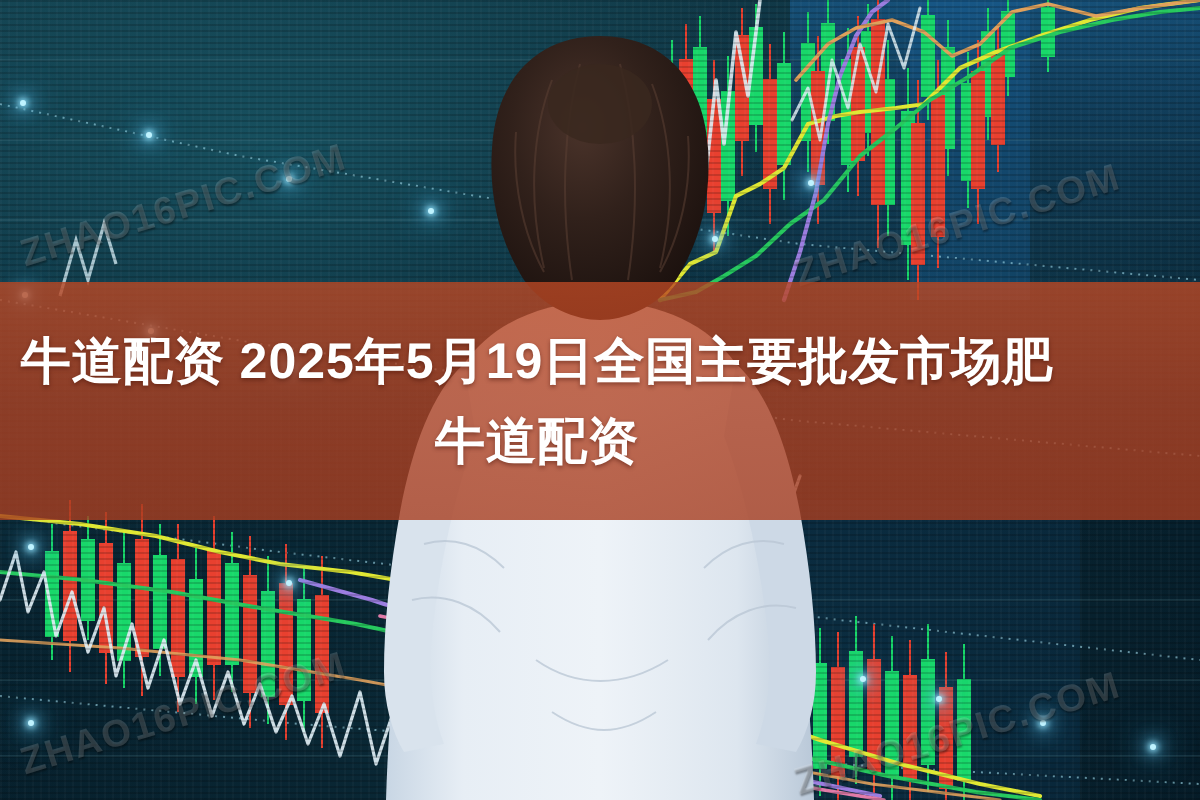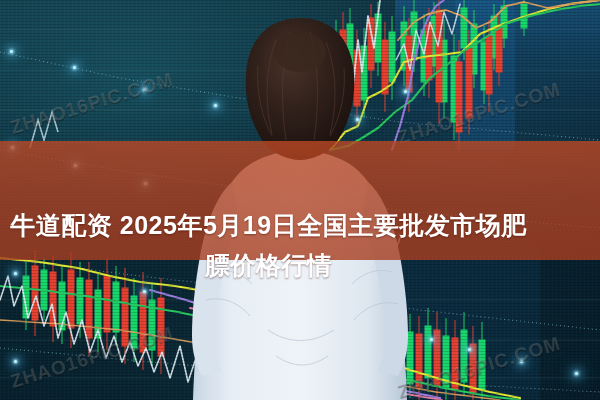--- a/index.html
+++ b/index.html
@@ -91,21 +91,20 @@
     position: absolute;
     left: 0;
     top: 141px;
     width: 537px;
     height: 119px;
     display: flex;
     flex-direction: column;
     align-items: center;
     justify-content: center;
     gap: 2px;
-    margin-top: 44px;
   }
   .title-line {
     color: #ffffff;
     font-size: 25px;
     font-weight: bold;
     line-height: 38px;
     letter-spacing: .5px;
     white-space: nowrap;
     text-shadow: 0 1px 2px rgba(60,12,0,.45);
   }
@@ -499,16 +498,16 @@
     <div class="wm" style="left:8px;  top:118px;">ZHAO16PIC.COM</div>
     <div class="wm" style="left:395px; top:128px;">ZHAO16PIC.COM</div>
     <div class="wm" style="left:8px;  top:372px;">ZHAO16PIC.COM</div>
     <div class="wm" style="left:395px; top:382px;">ZHAO16PIC.COM</div>
   </div>
 
   <div class="banner"></div>
 
   <div class="title-wrap">
     <div class="title-line">牛道配资 2025年5月19日全国主要批发市场肥</div>
-    <div class="title-line">膘价格行情</div>
+    <div class="title-line">牛道配资</div>
   </div>
 
 </div>
 
 </body></html>

